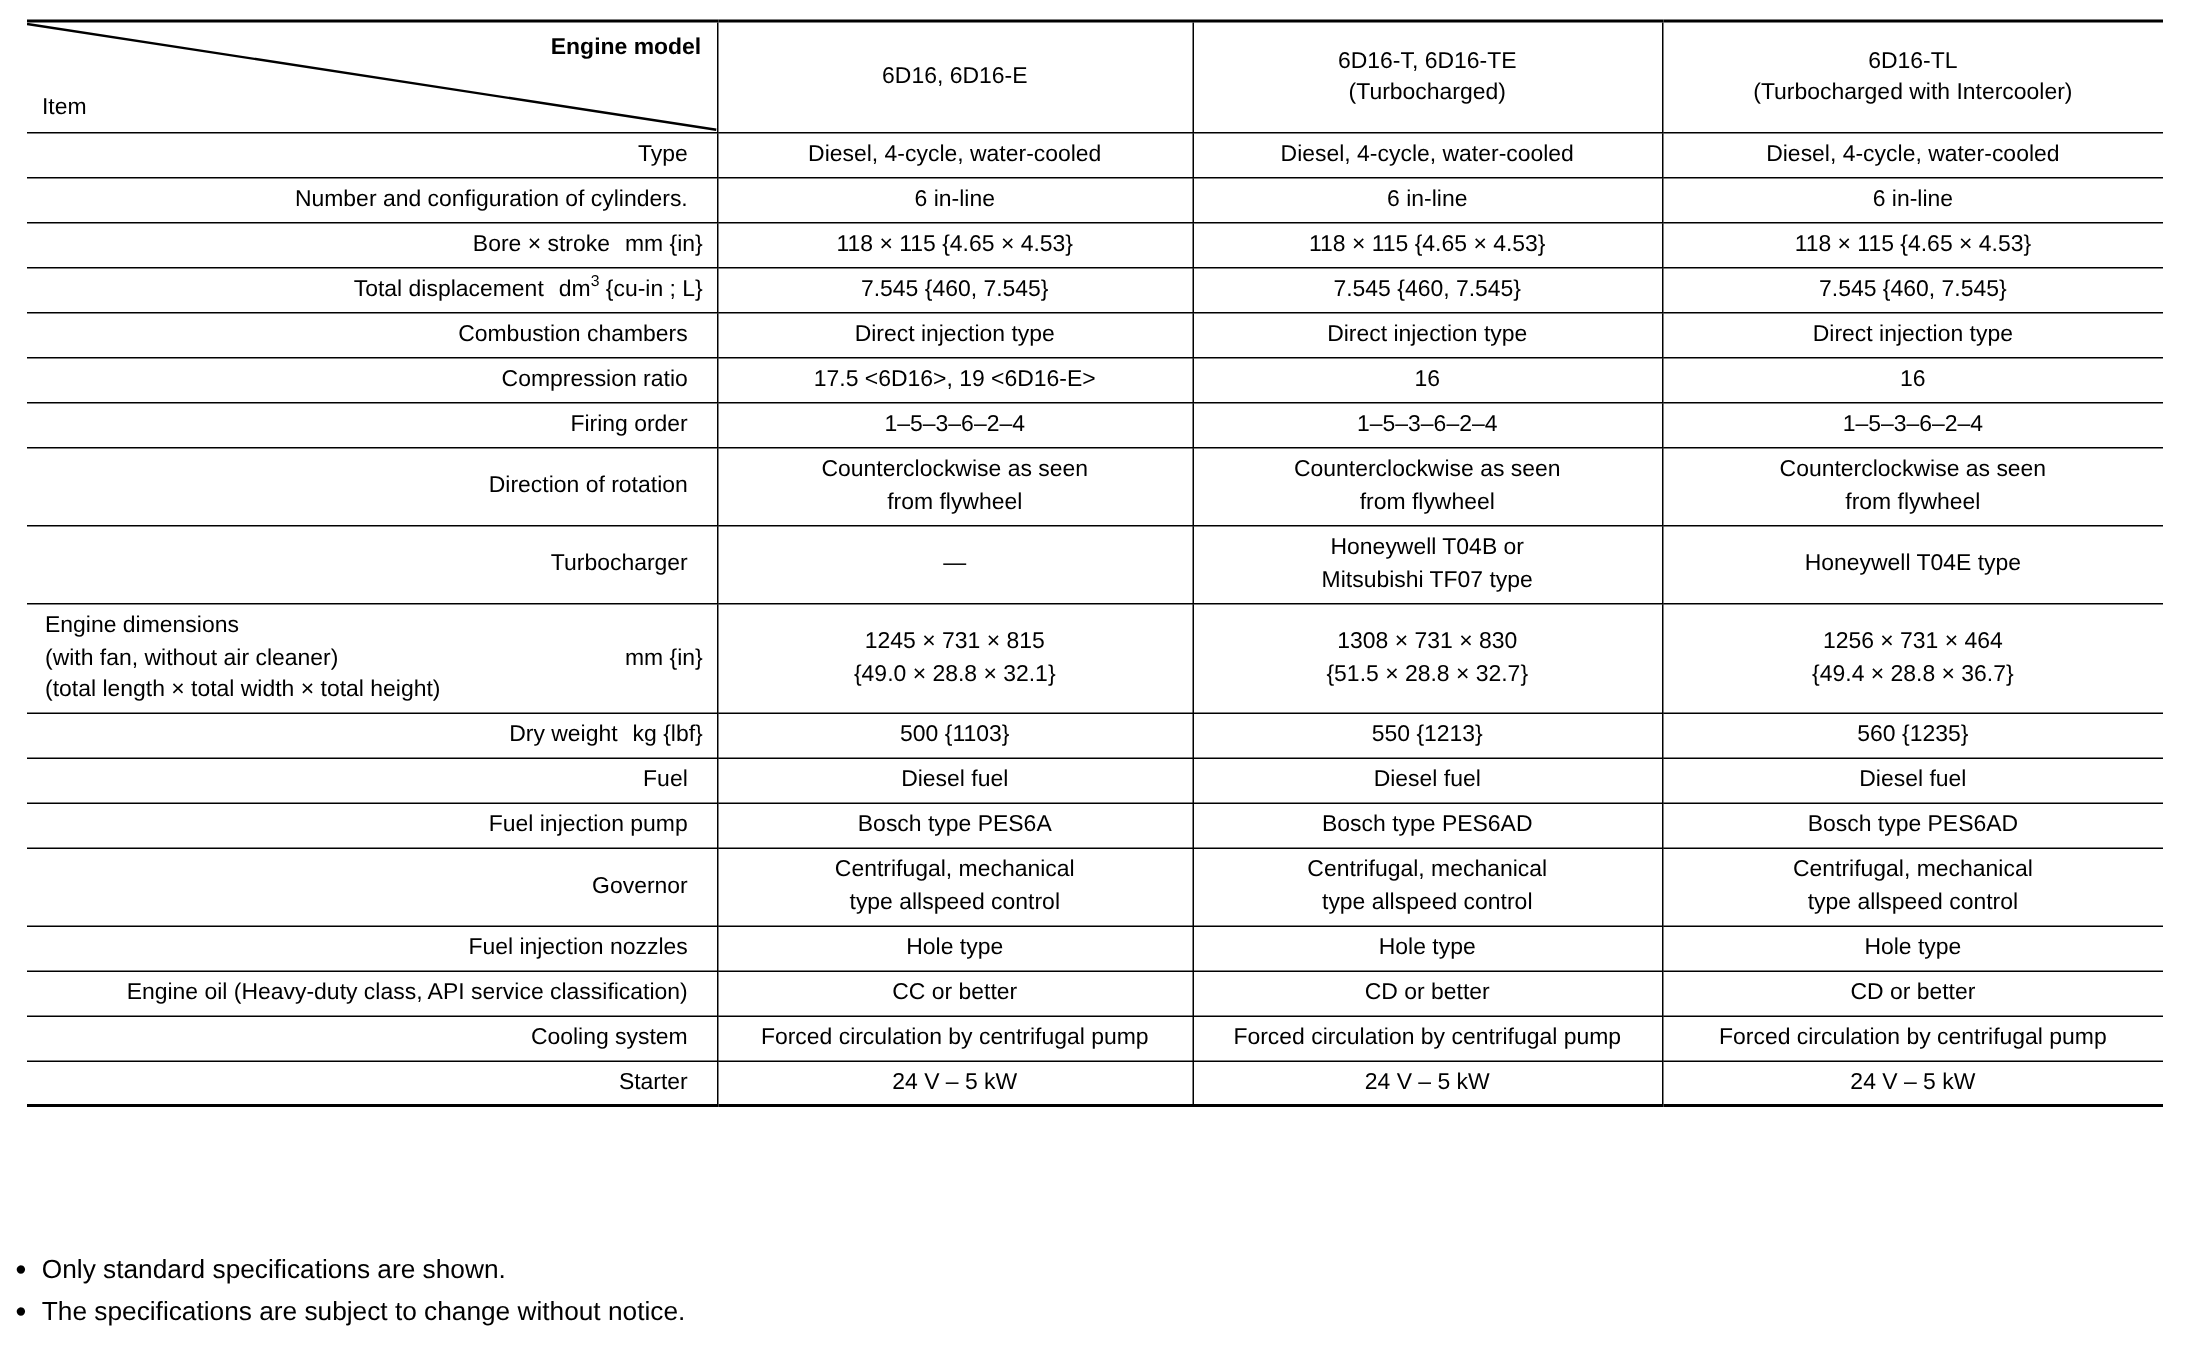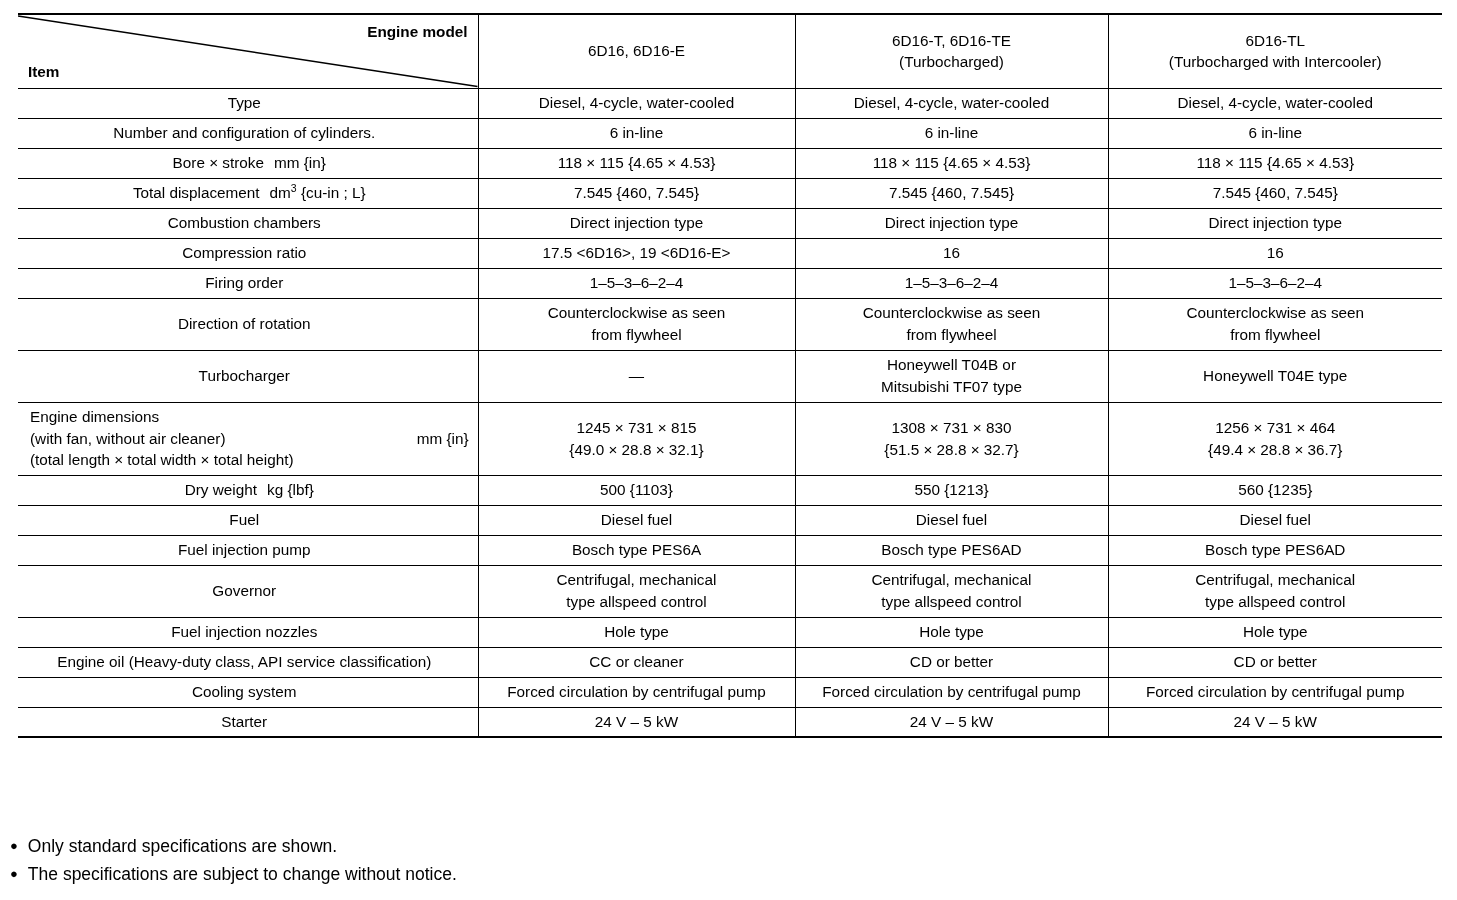--- a/index.html
+++ b/index.html
@@ -93,40 +93,40 @@
     right: 10px;
     top: 6px;
     font-weight: bold;
     font-size: 15.3px;
     white-space: nowrap;
   }
   th.corner .item-lbl {
     position: absolute;
     left: 10px;
     bottom: 5px;
-    font-weight: bold;
+    font-weight: normal;
     font-size: 15.3px;
     white-space: nowrap;
   }
 
   th.colhead {
     height: 74px;
     font-weight: bold;
     font-size: 15.3px;
     text-align: center;
     padding: 0 6px;
   }
   th.colhead .l1 { display: block; }
   th.colhead .l2 { display: block; }
 
   
   .item-inner {
     display: flex;
     align-items: baseline;
-    justify-content: center;
+    justify-content: flex-end;
     padding: 0 9px 0 12px;
     gap: 10px;
   }
   .item-text { text-align: left; }
   .item-unit { white-space: nowrap; text-align: right; }
 
   .item-block {
     padding: 0 9px 0 12px;
   }
   .item-block .ln {
@@ -478,21 +478,21 @@
           </td>
         </tr>
         <tr>
           <td class="item r1">
             <div class="item-inner">
               <span class="item-text">Engine oil (Heavy-duty class, API service classification)</span>
               <span class="item-unit"></span>
             </div>
           </td>
           <td class="val r1">
-            <span class="l">CC or cleaner</span>
+            <span class="l">CC or better</span>
           </td>
           <td class="val r1">
             <span class="l">CD or better</span>
           </td>
           <td class="val r1 last">
             <span class="l">CD or better</span>
           </td>
         </tr>
         <tr>
           <td class="item r1">

